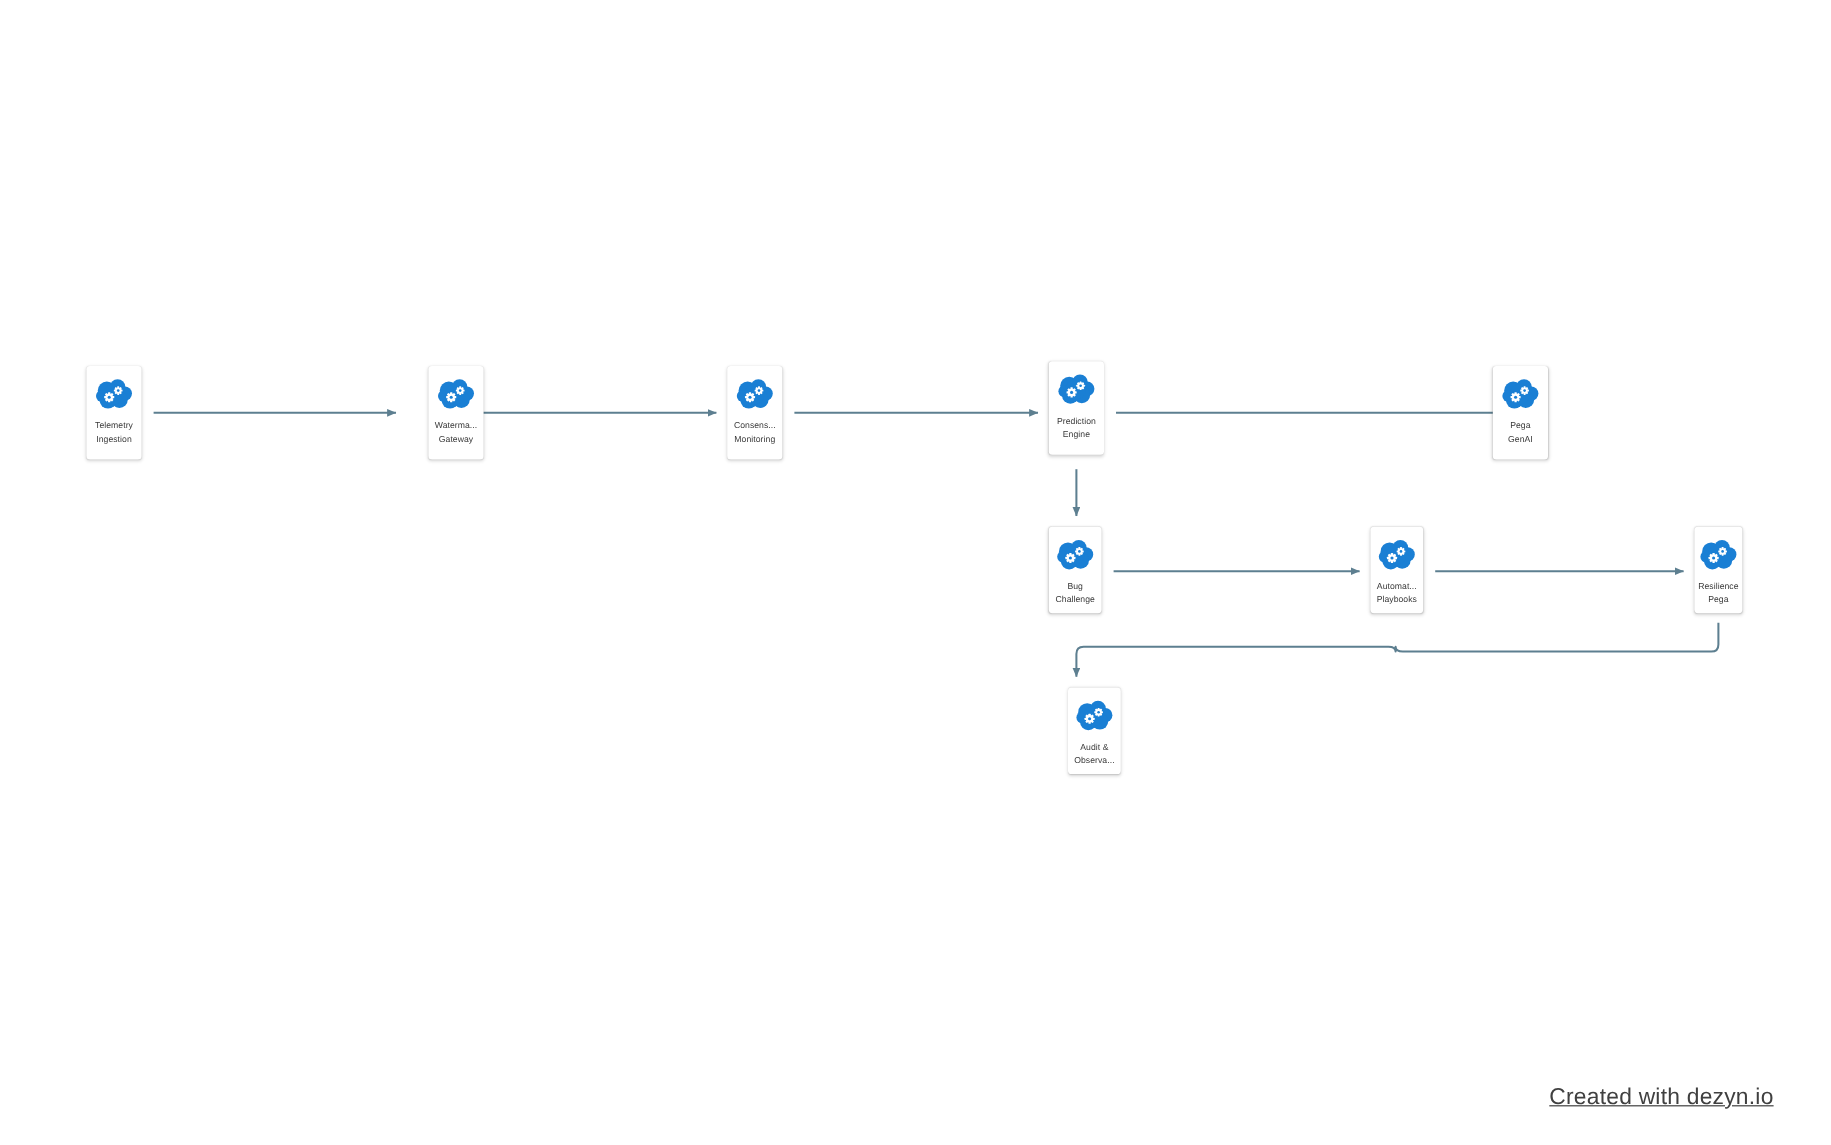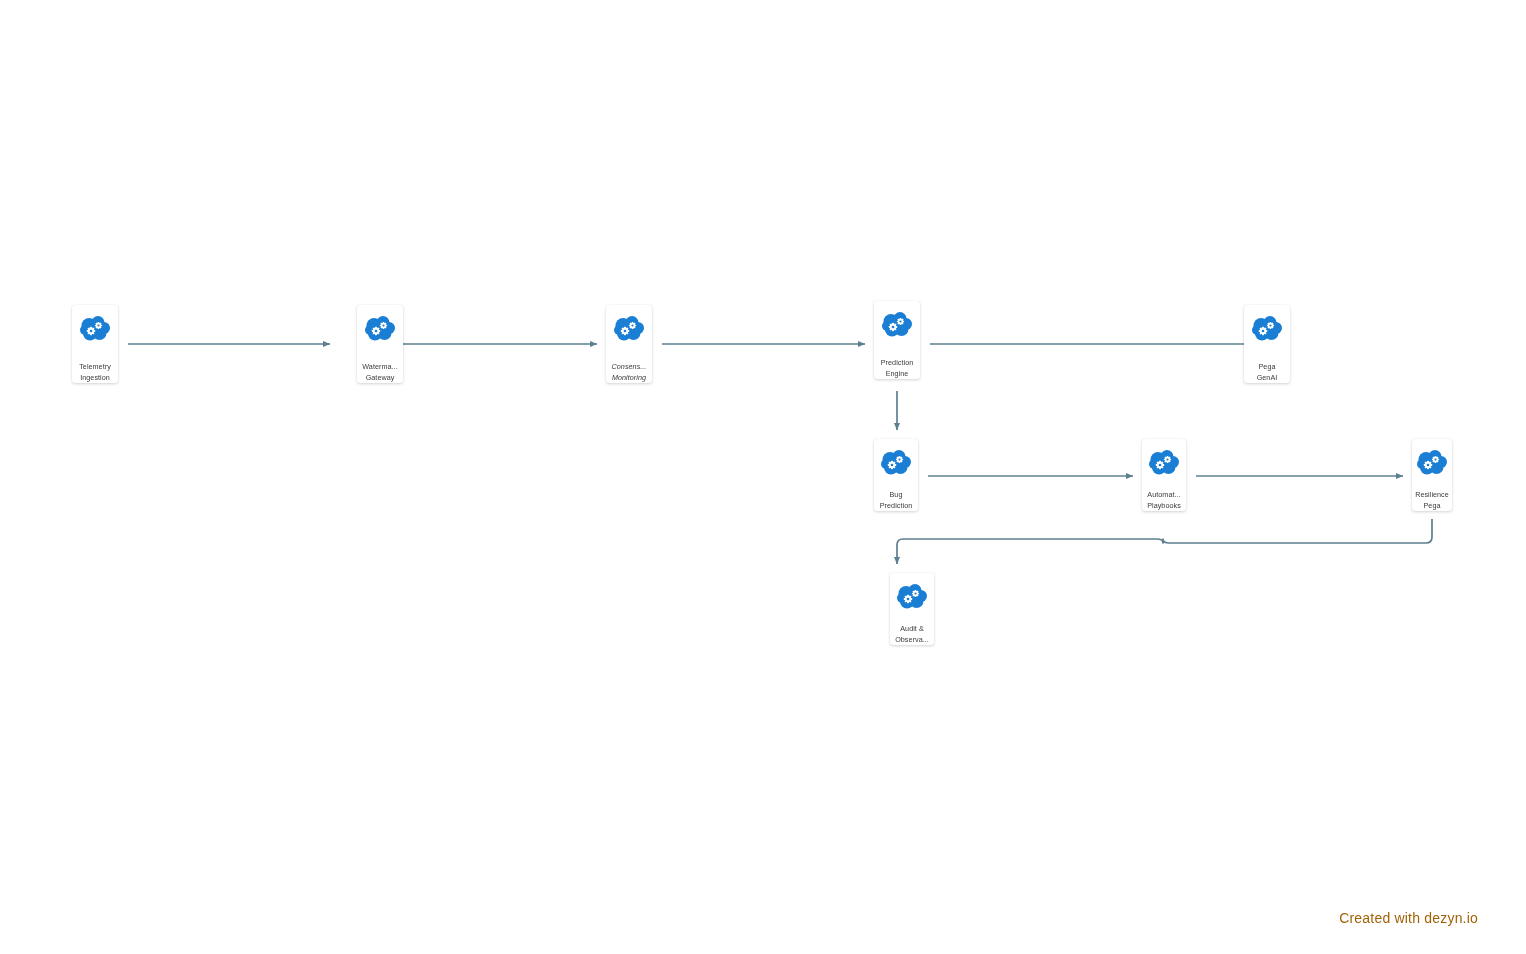--- a/index.html
+++ b/index.html
@@ -32,21 +32,21 @@
   }
 
   .node {
     position: absolute;
     background: #ffffff;
     border-radius: 3px;
     box-shadow: 0 1px 3px rgba(0,0,0,0.17), 0 0 1px rgba(0,0,0,0.10);
     display: flex;
     flex-direction: column;
     align-items: center;
-    justify-content: space-between;
+    justify-content: flex-start;
     box-sizing: border-box;
     padding-top: 9px;
     overflow: hidden;
   }
 
   .node-icon {
     width: 32px;
     height: 30px;
     display: block;
     flex: none;
@@ -64,24 +64,25 @@
     box-sizing: border-box;
     letter-spacing: 0.05px;
     white-space: pre-line;
   }
 
   #watermark {
     position: absolute;
     right: 48px;
     bottom: 28px;
     font-family: "Liberation Sans", sans-serif;
-    font-size: 14px;
-    color: #a16207;
+    font-size: 19px;
+    color: #404040;
     letter-spacing: 0.2px;
     white-space: nowrap;
+    text-decoration: underline;
   }
 </style>
 </head>
 <body>
 
 <div id="canvas">
 
   <svg id="edge-layer" viewBox="0 0 1526 954" width="1526" height="954" xmlns="http://www.w3.org/2000/svg">
     <defs>
       <marker id="arrowhead" markerWidth="9" markerHeight="9" refX="7.4" refY="3.2" orient="auto" markerUnits="userSpaceOnUse">
@@ -168,21 +169,21 @@
             <rect x="-1.66" y="-7.20" width="3.31" height="5.86" rx="0.73" fill="#ffffff" transform="translate(39,22) rotate(225.00)"></rect>
             <rect x="-1.66" y="-7.20" width="3.31" height="5.86" rx="0.73" fill="#ffffff" transform="translate(39,22) rotate(270.00)"></rect>
             <rect x="-1.66" y="-7.20" width="3.31" height="5.86" rx="0.73" fill="#ffffff" transform="translate(39,22) rotate(315.00)"></rect>
             <circle cx="39" cy="22" r="5.3" fill="#ffffff"></circle>
             <circle cx="39" cy="22" r="2.2" fill="#1a7fd4"></circle>
           </g>
         </svg>
         <div class="node-label">Waterma...
 Gateway</div>
       </div>
-      <div class="node" style="left: 606px; top: 305px; width: 46px; height: 78px; font-style: italic;">
+      <div class="node" style="left: 606px; top: 305px; width: 46px; height: 78px;">
         <svg class="node-icon" viewBox="0 0 64 58">
           <circle cx="20" cy="22" r="15" fill="#1a7fd4"></circle>
           <circle cx="38" cy="16" r="13" fill="#1a7fd4"></circle>
           <circle cx="50" cy="27" r="12" fill="#1a7fd4"></circle>
           <circle cx="41" cy="37" r="14" fill="#1a7fd4"></circle>
           <circle cx="22" cy="38" r="14" fill="#1a7fd4"></circle>
           <circle cx="12" cy="31" r="10" fill="#1a7fd4"></circle>
           <circle cx="31" cy="28" r="17" fill="#1a7fd4"></circle>
           <g>
             <rect x="-1.93" y="-8.40" width="3.86" height="6.82" rx="0.85" fill="#ffffff" transform="translate(24,33) rotate(0.00)"></rect>
@@ -314,21 +315,21 @@
             <rect x="-1.66" y="-7.20" width="3.31" height="5.86" rx="0.73" fill="#ffffff" transform="translate(39,22) rotate(135.00)"></rect>
             <rect x="-1.66" y="-7.20" width="3.31" height="5.86" rx="0.73" fill="#ffffff" transform="translate(39,22) rotate(180.00)"></rect>
             <rect x="-1.66" y="-7.20" width="3.31" height="5.86" rx="0.73" fill="#ffffff" transform="translate(39,22) rotate(225.00)"></rect>
             <rect x="-1.66" y="-7.20" width="3.31" height="5.86" rx="0.73" fill="#ffffff" transform="translate(39,22) rotate(270.00)"></rect>
             <rect x="-1.66" y="-7.20" width="3.31" height="5.86" rx="0.73" fill="#ffffff" transform="translate(39,22) rotate(315.00)"></rect>
             <circle cx="39" cy="22" r="5.3" fill="#ffffff"></circle>
             <circle cx="39" cy="22" r="2.2" fill="#1a7fd4"></circle>
           </g>
         </svg>
         <div class="node-label">Bug
-Prediction</div>
+Challenge</div>
       </div>
       <div class="node" style="left: 1142px; top: 439px; width: 44px; height: 72px;">
         <svg class="node-icon" viewBox="0 0 64 58">
           <circle cx="20" cy="22" r="15" fill="#1a7fd4"></circle>
           <circle cx="38" cy="16" r="13" fill="#1a7fd4"></circle>
           <circle cx="50" cy="27" r="12" fill="#1a7fd4"></circle>
           <circle cx="41" cy="37" r="14" fill="#1a7fd4"></circle>
           <circle cx="22" cy="38" r="14" fill="#1a7fd4"></circle>
           <circle cx="12" cy="31" r="10" fill="#1a7fd4"></circle>
           <circle cx="31" cy="28" r="17" fill="#1a7fd4"></circle>

